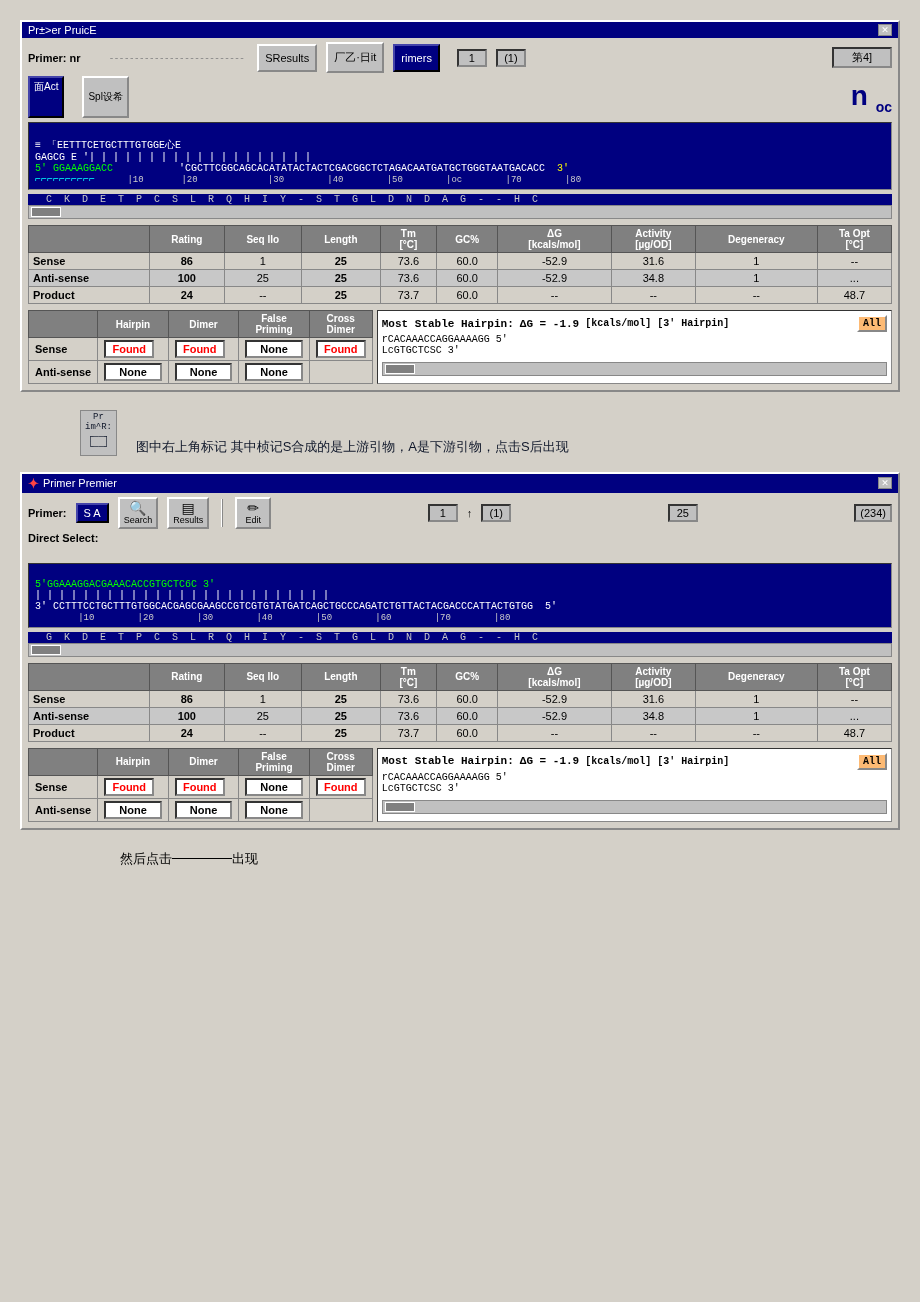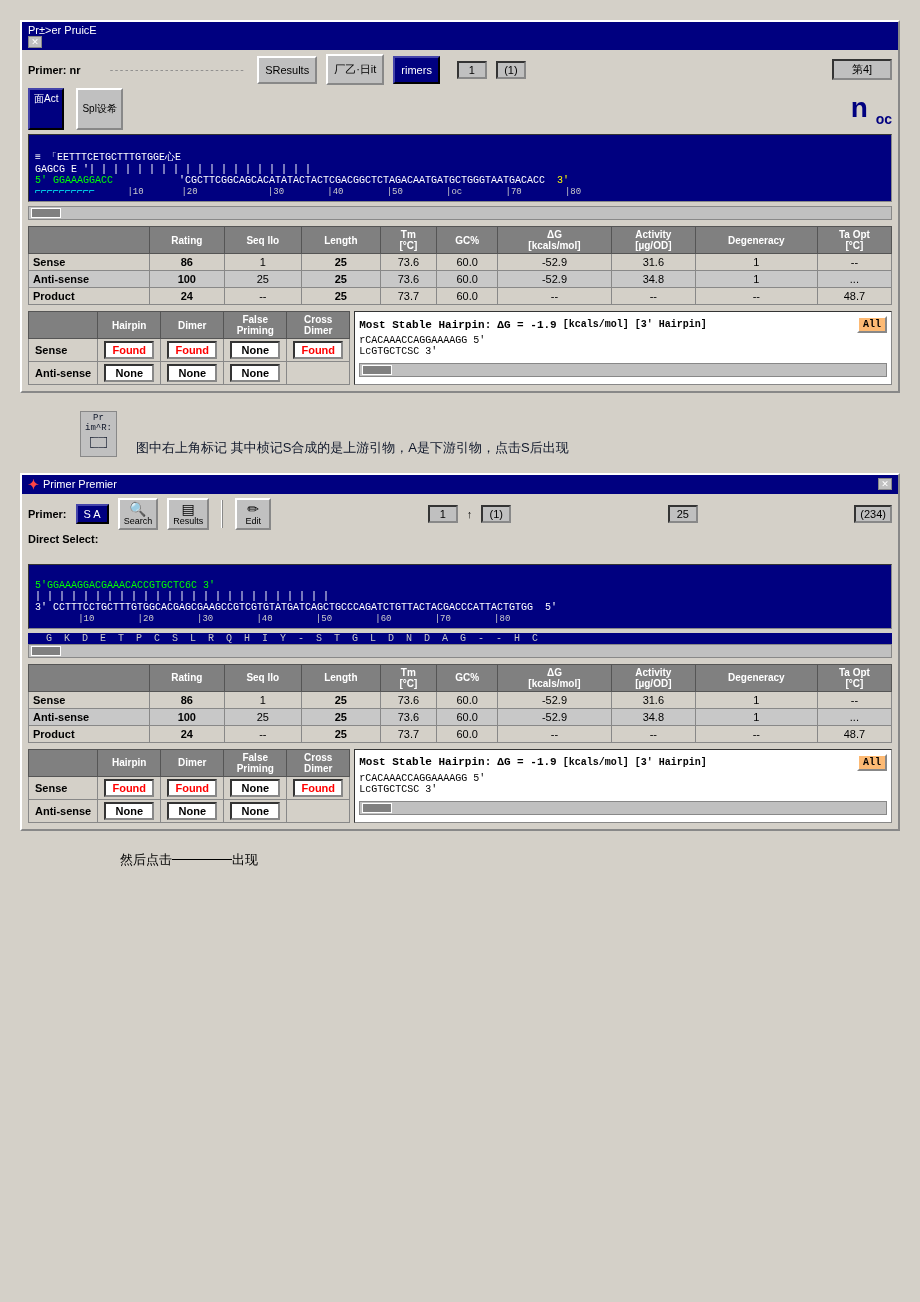--- a/index.html
+++ b/index.html
@@ -21,21 +21,21 @@
       margin-bottom: 18px;
       position: relative;
     }
     .panel-titlebar {
       background: #000080;
       color: #fff;
       font-size: 11px;
       padding: 2px 6px;
       display: flex;
       justify-content: space-between;
-      flex-direction: column;
+      align-items: center;
     }
     .titlebar-close {
       background: #c0c0c0;
       border: 1px solid #888;
       width: 14px;
       height: 12px;
       font-size: 9px;
       display: flex;
       align-items: center;
       justify-content: center;
@@ -171,21 +171,21 @@
       padding: 1px 6px;
       display: inline-block;
       min-width: 50px;
       text-align: center;
     }
     .none-box {
       background: #fff;
       border: 2px inset #888;
       color: #000;
       font-weight: bold;
-      padding: 1px 6px;
+      padding: 1px 13px;
       display: inline-block;
       min-width: 50px;
       text-align: center;
     }
     .hairpin-header {
       display: flex;
       align-items: center;
       gap: 6px;
       font-size: 11px;
       font-weight: bold;
@@ -349,34 +349,35 @@
       <div class="btn" style="margin-left:4px;">SResults</div>
       <div class="btn">厂乙·日it</div>
       <div class="btn btn-blue">rimers</div>
       <div class="num-display" style="margin-left:8px;">1</div>
       <div class="num-display">(1)</div>
       <div style="flex:1"></div>
       <div class="num-display" style="min-width:60px;">第4]</div>
     </div>
 
     <div style="display:flex;align-items:center;gap:8px;margin-bottom:4px;">
-      <div style="display:flex;gap:12px;">
+      <div style="display:flex;gap:18px;">
         <div class="btn btn-blue" style="font-size:10px;padding:2px 4px;">面Act</div>
         <div class="btn" style="font-size:10px;padding:12px 4px;">Spl设希</div>
       </div>
       <div style="flex:1"></div>
       <div class="large-num">n <sub style="font-size:14px;">oc</sub></div>
     </div>
 
     <div class="seq-display">
 <span class="seq-white">≡ 「EETTTCETGCTTTGTGGE心E
 GAGCG E '| | | | | | | | | | | | | | | | | | |
 </span><span class="seq-green">5' GGAAAGGACC</span><span class="seq-white">           'CGCTTCGGCAGCACATATACTACTCGACGGCTCTAGACAATGATGCTGGGTAATGACACC  </span><span class="seq-yellow">3'</span>
 <span class="seq-cyan">⌐⌐⌐⌐⌐⌐⌐⌐⌐⌐</span><span class="seq-ruler">      |10       |20             |30        |40        |50        |oc        |70        |80</span>
 </div>
+    <div class="amino-row">  C  K  D  E  T  P  C  S  L  R  Q  H  I  Y  -  S  T  G  L  D  N  D  A  G  -  -  H  C</div>
 
     <div class="h-scroll" style="margin-bottom:6px;">
       <div class="scroll-thumb"></div>
     </div>
 
     <table class="data-table">
       <thead>
         <tr>
           <th></th>
           <th>Rating</th>

